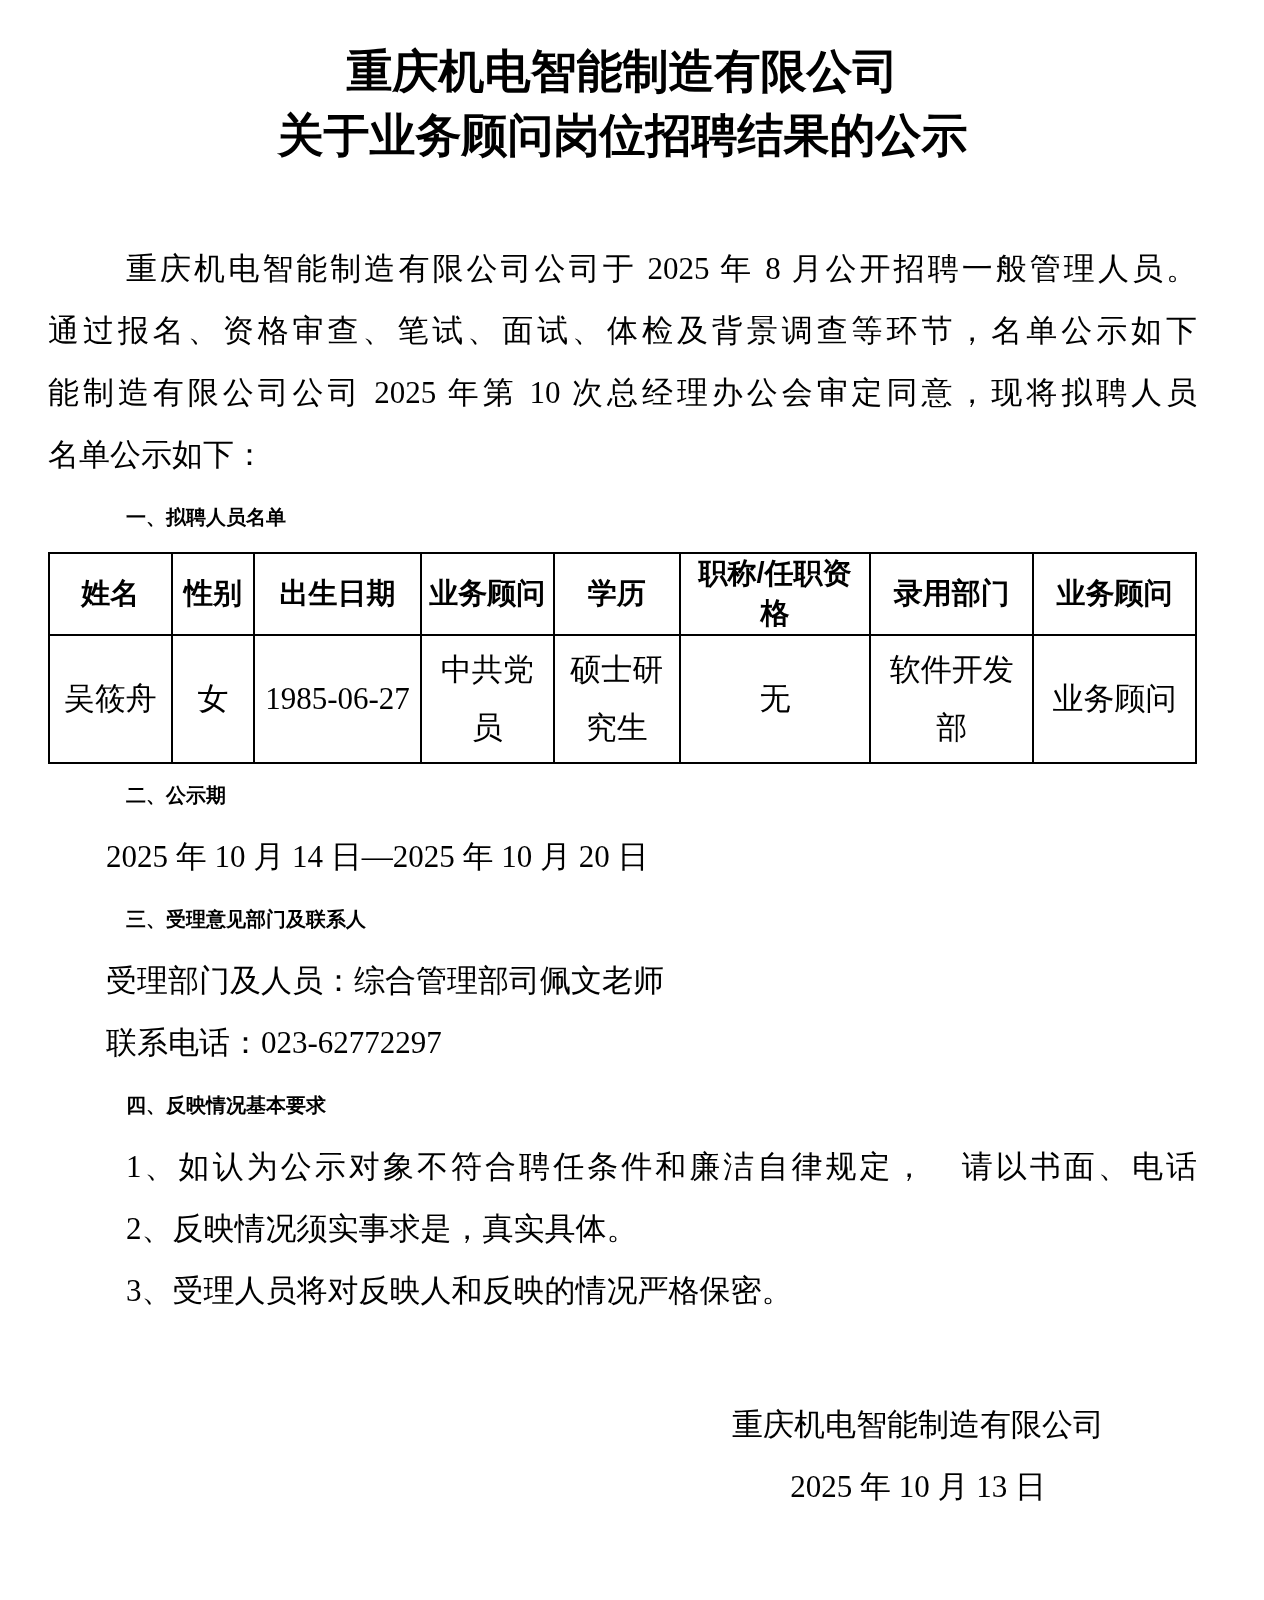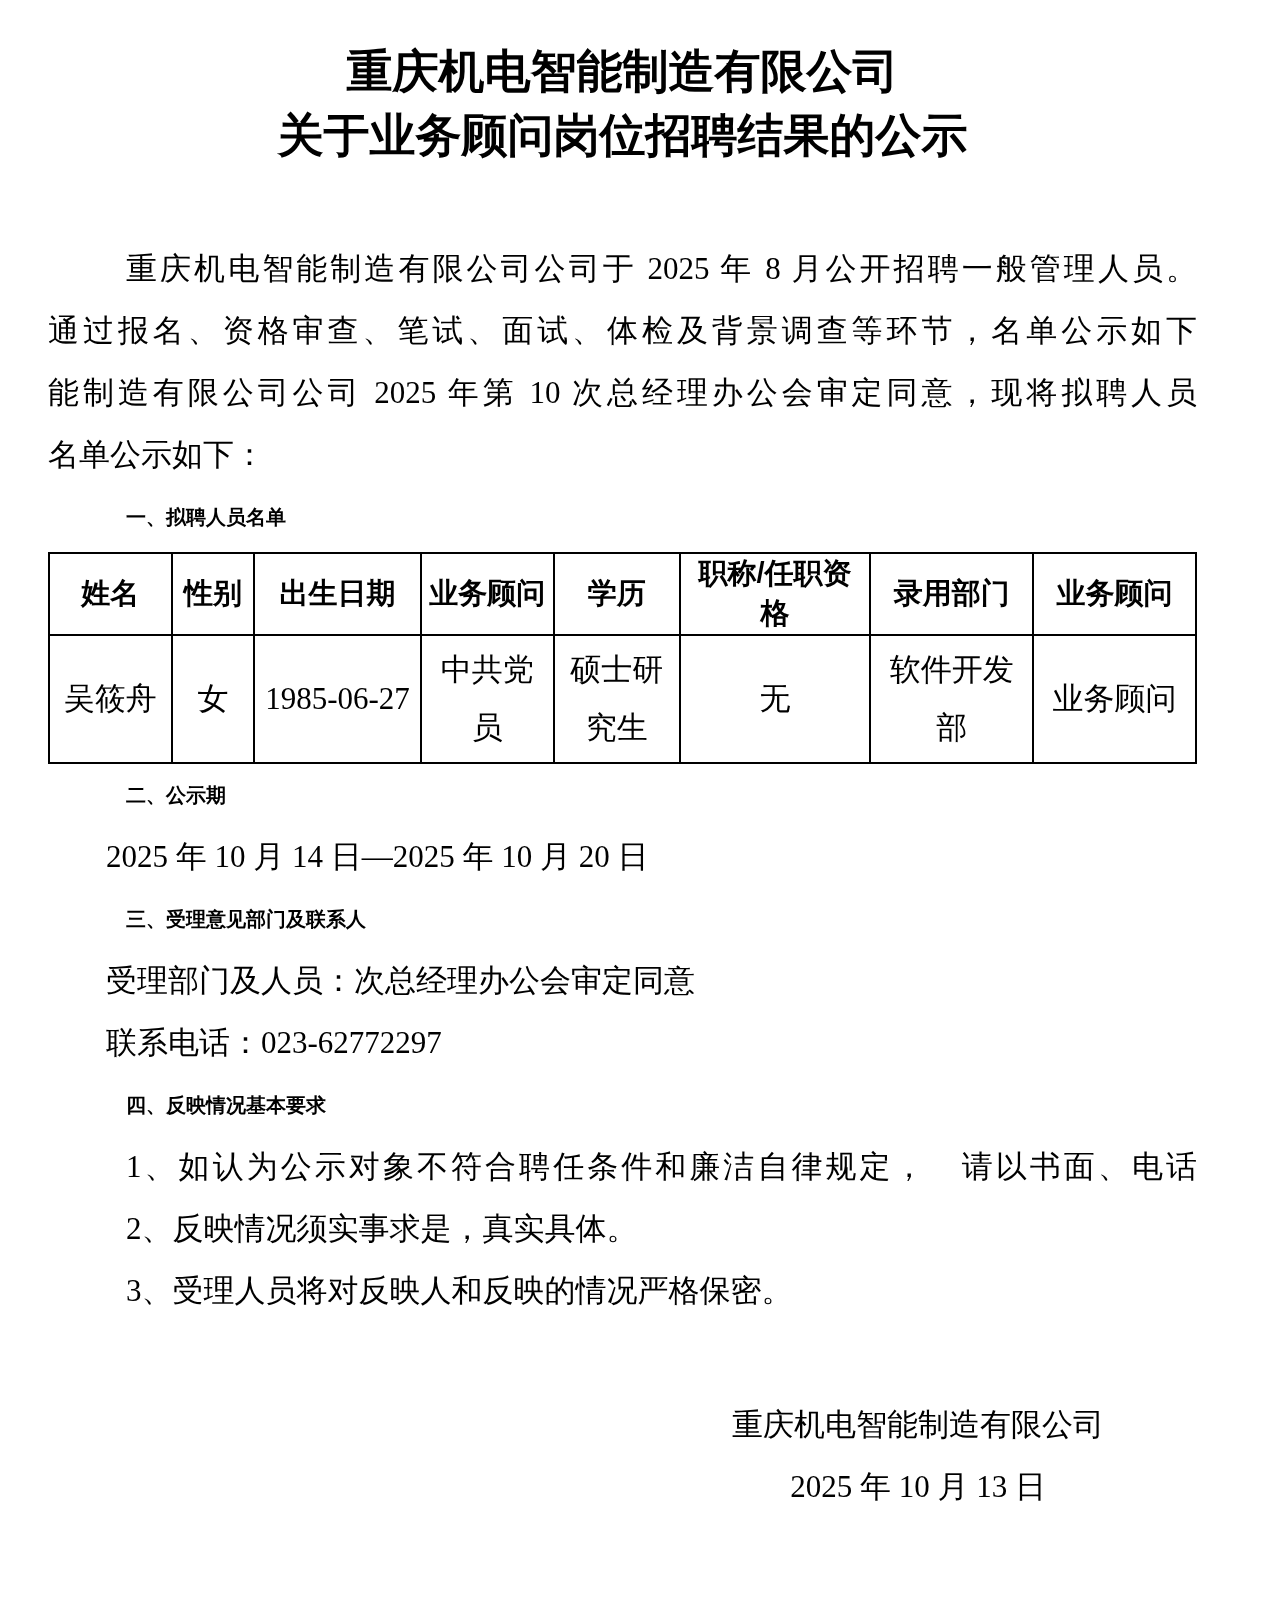--- a/index.html
+++ b/index.html
@@ -126,21 +126,21 @@
 部</td>
         <td>业务顾问</td>
       </tr>
     </tbody>
   </table>
 
   <h2 class="sec">二、公示期</h2>
   <p class="line indent-sm">2025 年 10 月 14 日—2025 年 10 月 20 日</p>
 
   <h2 class="sec">三、受理意见部门及联系人</h2>
-  <p class="line indent-sm">受理部门及人员：次总经理办公会审定同意</p>
+  <p class="line indent-sm">受理部门及人员：综合管理部司佩文老师</p>
   <p class="line indent-sm">联系电话：023-62772297</p>
 
   <h2 class="sec">四、反映情况基本要求</h2>
   <p class="line just indent-md">1、如认为公示对象不符合聘任条件和廉洁自律规定，　请以书面、电话</p>
   <p class="line indent-md">2、反映情况须实事求是，真实具体。</p>
   <p class="line indent-md">3、受理人员将对反映人和反映的情况严格保密。</p>
 
   <div class="signature">
     <div class="line">重庆机电智能制造有限公司</div>
     <div class="line">2025 年 10 月 13 日</div>

